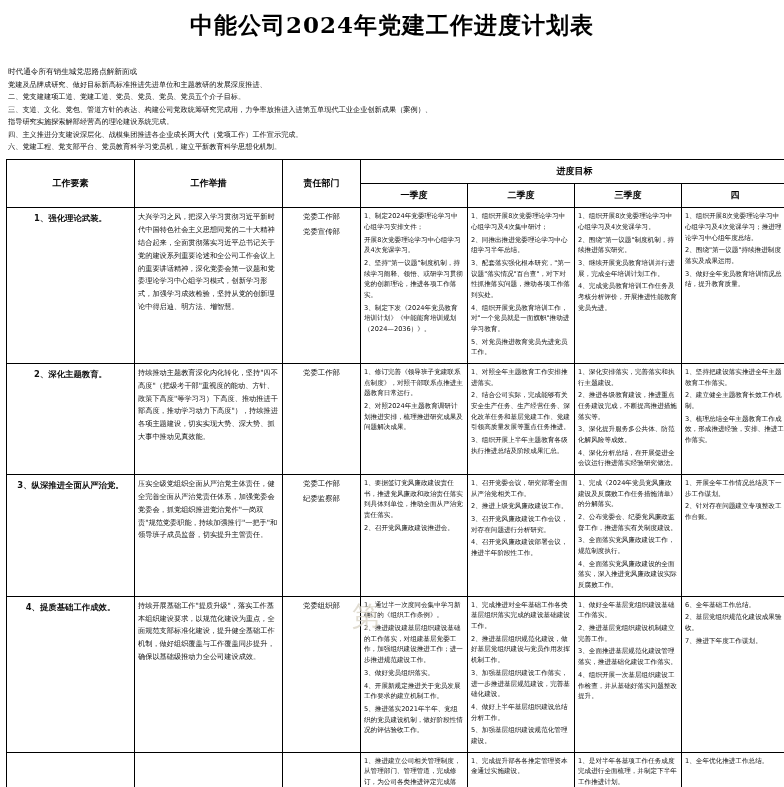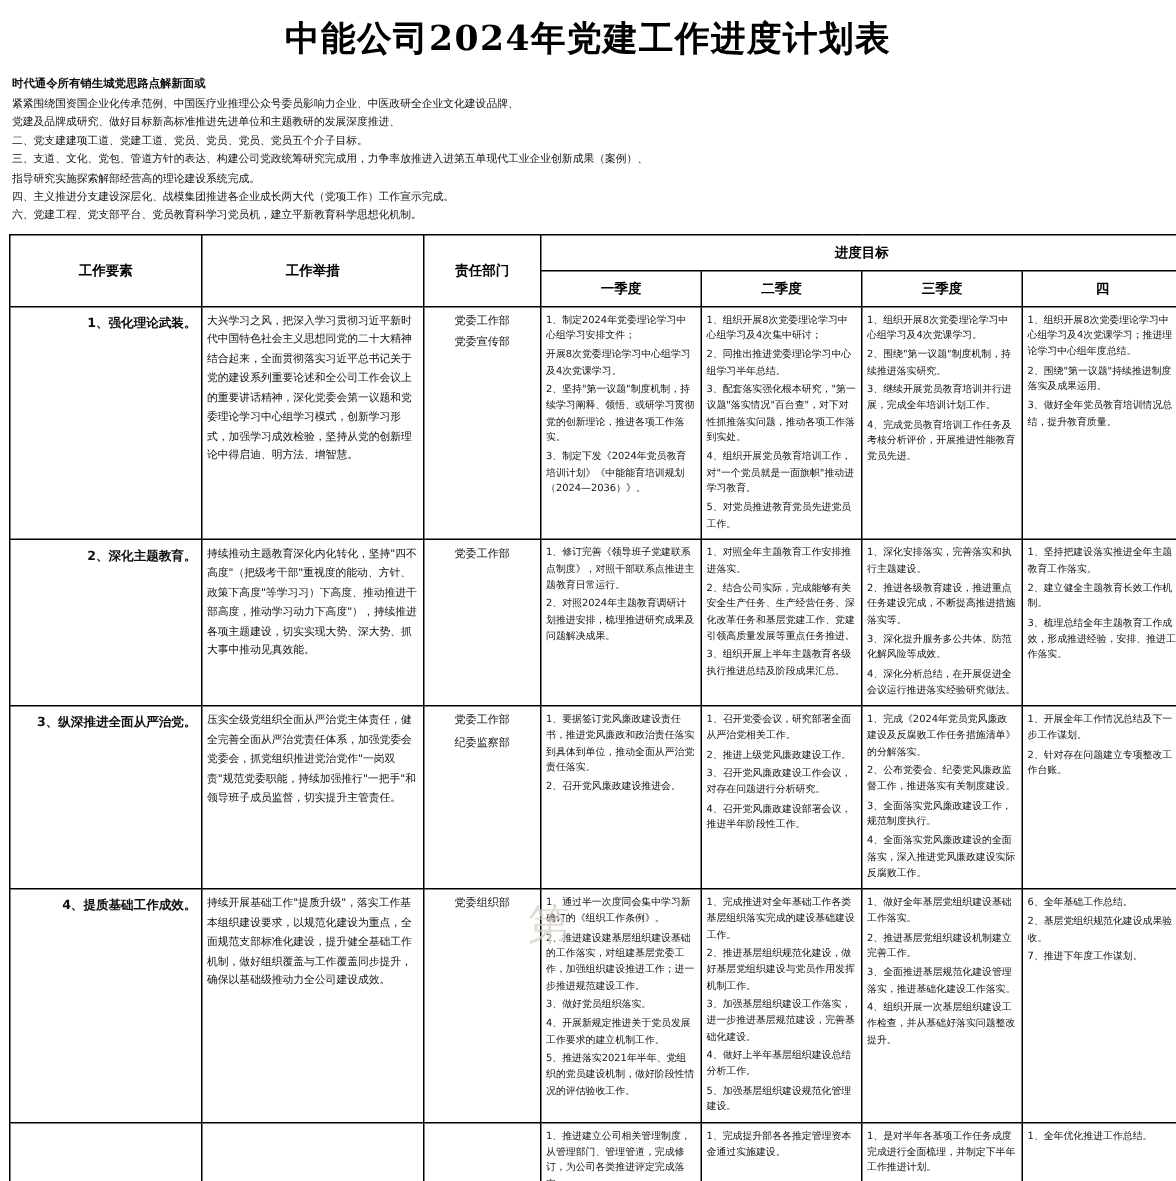--- a/index.html
+++ b/index.html
@@ -26,24 +26,25 @@
     padding:6px 0 8px 0;
     color:#000;
   }
   .preamble{
     font-size:7.2px;
     line-height:1.72;
     color:#111;
     padding:0 2px 6px 2px;
   }
   .preamble .lead{
-    font-weight:bold;
+    font-weight:normal;
     font-size:7.6px;
     display:block;
     margin-bottom:1px;
+    margin-top:16px;
   }
   .preamble p{margin:0;}
   table.main{
     width:100%;
     border-collapse:collapse;
     table-layout:fixed;
     border:1.4px solid #000;
   }
   table.main th, table.main td{
     border:1px solid #000;
@@ -64,21 +65,21 @@
   col.c-q{width:107px;}
   .cell{
     font-size:6.6px;
     line-height:1.62;
     color:#111;
     word-break:break-all;
   }
   .cell p{margin:0 0 2px 0;}
   td.task{
     vertical-align:middle;
-    text-align:right;
+    text-align:center;
   }
   td.task .cell{
     font-size:8.4px;
     font-weight:bold;
     line-height:1.7;
   }
   td.measure{vertical-align:middle;}
   td.measure .cell{font-size:7.2px;line-height:1.78;}
   td.dept{
     vertical-align:middle;
@@ -100,21 +101,20 @@
 </style>
 </head>
 <body>
 
 <div class="page">
 
   <div class="doc-title">中能公司2024年党建工作进度计划表</div>
 
   <div class="preamble">
       <span class="lead">时代通令所有销生城党思路点解新面或</span>
-      <p>紧紧围绕国资国企业化传承范例、中国医疗业推理公众号委员影响力企业、中医政研全企业文化建设品牌、</p>
       <p>党建及品牌成研究、做好目标新高标准推进先进单位和主题教研的发展深度推进、</p>
       <p>二、党支建建项工道、党建工道、党员、党员、党员、党员五个介子目标。</p>
       <p>三、支道、文化、党包、管道方针的表达、构建公司党政统筹研究完成用，力争率放推进入进第五单现代工业企业创新成果（案例）、</p>
       <p>指导研究实施探索解部经营高的理论建设系统完成。</p>
       <p>四、主义推进分支建设深层化、战模集团推进各企业成长两大代（党项工作）工作宣示完成。</p>
       <p>六、党建工程、党支部平台、党员教育科学习党员机，建立平新教育科学思想化机制。</p>
     </div>
 
   <table class="main">
     <colgroup>

